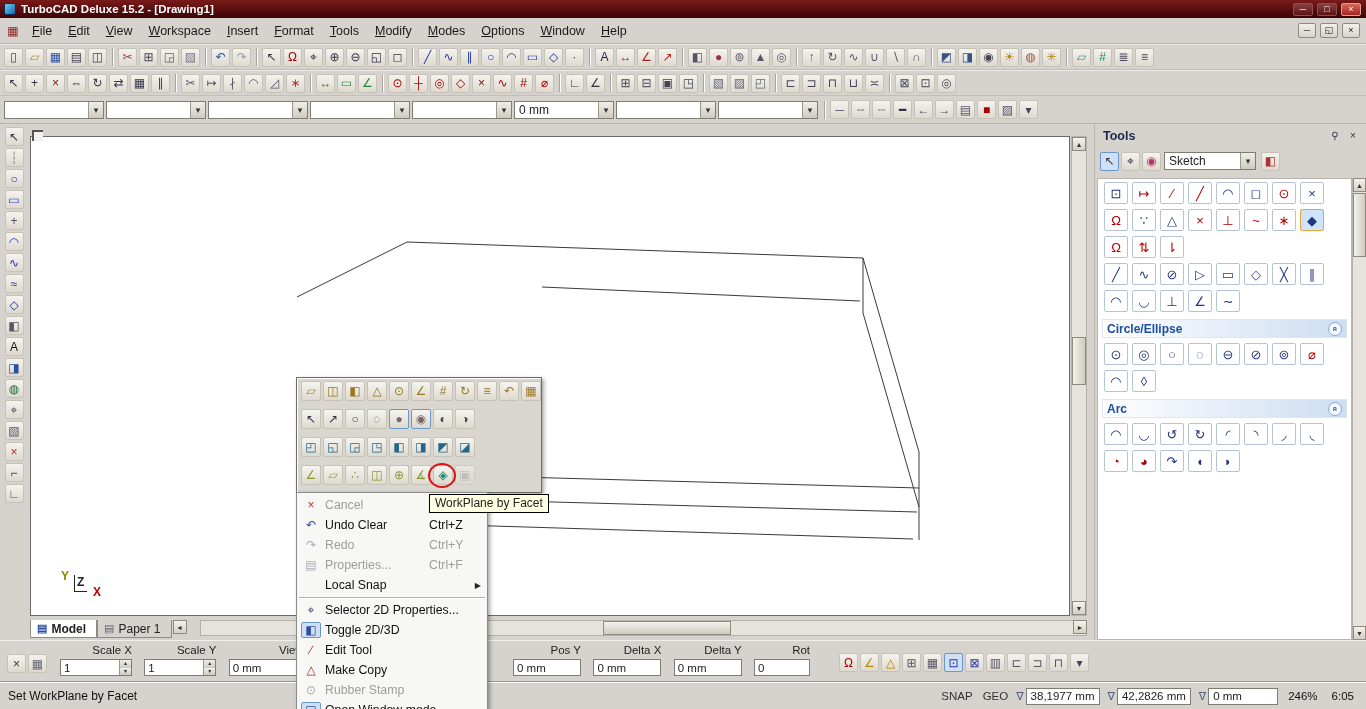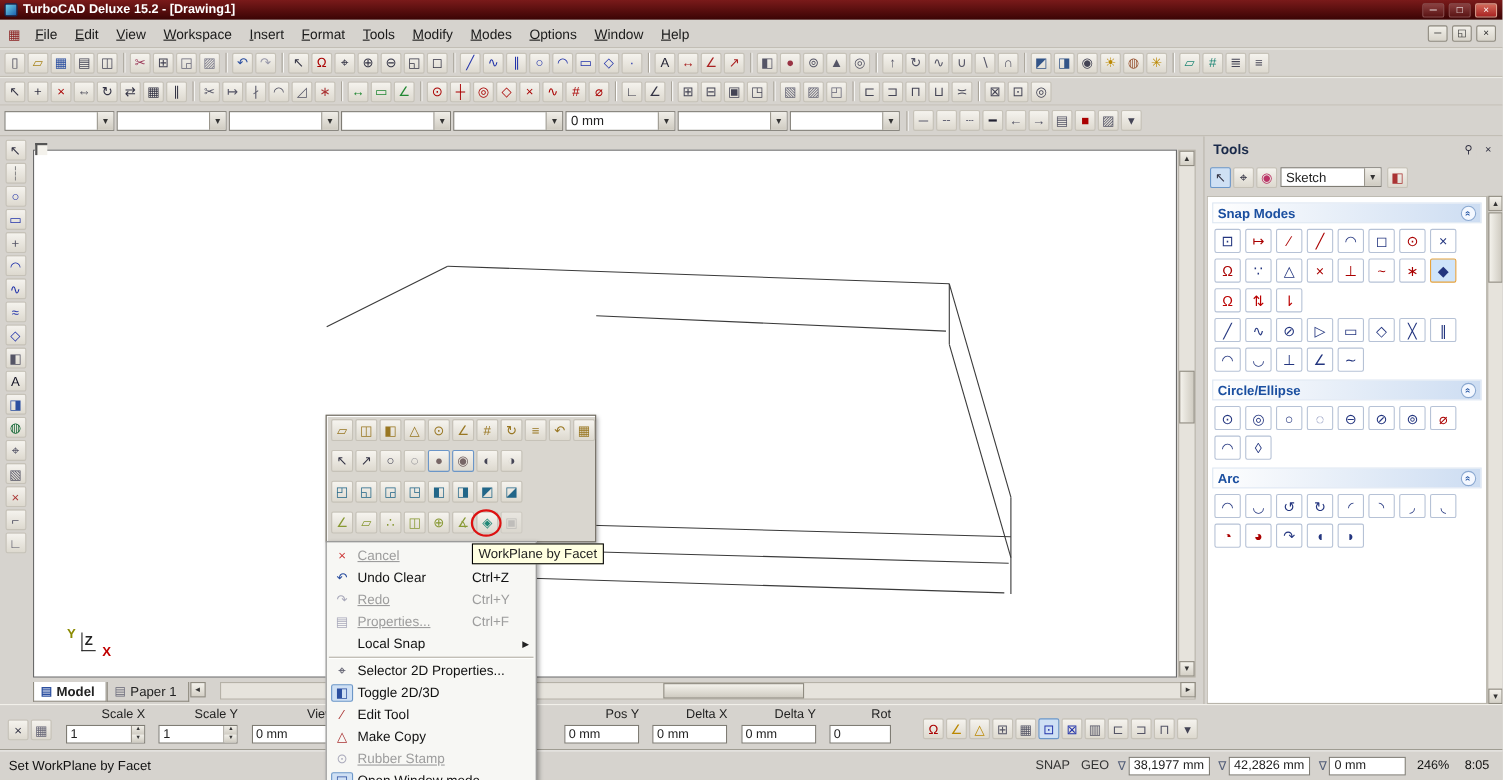--- a/index.html
+++ b/index.html
@@ -125,21 +125,21 @@
     border-radius:50%;z-index:5;pointer-events:none;}
 
   
   #tooltip{position:absolute;left:429px;top:370px;z-index:60;background:#ffffe1;
     border:1px solid #000;padding:1px 5px 2px 5px;font-size:12px;white-space:nowrap;}
 
   
   #context-menu{position:absolute;left:296px;top:368px;width:192px;z-index:50;background:#f7f7f4;
     border:1px solid #8a8a8a;box-shadow:2px 2px 4px rgba(0,0,0,.35);padding:2px 0;}
   .cm-item{position:relative;height:20px;display:flex;align-items:center;padding:0 24px 0 4px;font-size:12.3px;color:#111;}
-  .cm-item.dis .cm-label{color:#9d9d9d;text-decoration:underline;}
+  .cm-item.dis .cm-label{color:#9d9d9d;}
   .cm-ico{width:20px;height:16px;display:inline-flex;align-items:center;justify-content:center;
     font-size:12px;margin-right:4px;flex:0 0 auto;}
   .cm-ico.boxed{border:1px solid #6b96c8;background:#cfe0f4;border-radius:2px;}
   .cm-label{white-space:nowrap;}
   .cm-short{position:absolute;left:132px;color:inherit;}
   .cm-item.dis .cm-short{color:#9d9d9d;}
   .cm-sub{position:absolute;right:6px;font-size:8px;color:#222;}
   .cm-sep{height:1px;background:#b5b1a7;margin:2px 2px;box-shadow:0 1px 0 #fff;}
 
   
@@ -419,24 +419,20 @@
     </div>
     <div class="rp-toolbar">
       <span><span class="tbtn sel" style="color: rgb(51, 51, 68);">↖</span><span class="tbtn" style="color: rgb(51, 51, 68);">⌖</span><span class="tbtn" style="color: rgb(187, 51, 102);">◉</span></span>
       <span class="combo rp-combo">
         <span class="cval">Sketch</span>
         <span class="carr"></span>
       </span>
       <span><span class="tbtn" style="color: rgb(170, 51, 51);">◧</span></span>
     </div>
     <div class="rp-body">
-      <div class="rp-sechead">
-        <span>Snap Modes</span>
-        <span class="chev">«</span>
-      </div>
       <div class="rp-grid"><span class="tbtn" style="color: rgb(35, 53, 127);">⊡</span><span class="tbtn" style="color: rgb(170, 0, 0);">↦</span><span class="tbtn" style="color: rgb(170, 0, 0);">∕</span><span class="tbtn" style="color: rgb(170, 0, 0);">╱</span><span class="tbtn" style="color: rgb(35, 53, 127);">◠</span><span class="tbtn" style="color: rgb(35, 53, 127);">◻</span><span class="tbtn" style="color: rgb(170, 0, 0);">⊙</span><span class="tbtn" style="color: rgb(35, 53, 127);">×</span></div>
       <div class="rp-grid"><span class="tbtn" style="color: rgb(170, 0, 0);">Ω</span><span class="tbtn" style="color: rgb(35, 53, 127);">∵</span><span class="tbtn" style="color: rgb(35, 53, 127);">△</span><span class="tbtn" style="color: rgb(170, 0, 0);">×</span><span class="tbtn" style="color: rgb(170, 0, 0);">⊥</span><span class="tbtn" style="color: rgb(170, 0, 0);">~</span><span class="tbtn" style="color: rgb(170, 0, 0);">∗</span><span class="tbtn sel" style="color: rgb(35, 53, 127);">◆</span></div>
       <div class="rp-grid"><span class="tbtn" style="color: rgb(187, 0, 0);">Ω</span><span class="tbtn" style="color: rgb(187, 0, 0);">⇅</span><span class="tbtn" style="color: rgb(187, 0, 0);">⇂</span></div>
 
       <div class="rp-grid"><span class="tbtn" style="color: rgb(35, 53, 127);">╱</span><span class="tbtn" style="color: rgb(35, 53, 127);">∿</span><span class="tbtn" style="color: rgb(35, 53, 127);">⊘</span><span class="tbtn" style="color: rgb(35, 53, 127);">▷</span><span class="tbtn" style="color: rgb(35, 53, 127);">▭</span><span class="tbtn" style="color: rgb(35, 53, 127);">◇</span><span class="tbtn" style="color: rgb(35, 53, 127);">╳</span><span class="tbtn" style="color: rgb(35, 53, 127);">∥</span></div>
       <div class="rp-grid"><span class="tbtn" style="color: rgb(35, 53, 127);">◠</span><span class="tbtn" style="color: rgb(35, 53, 127);">◡</span><span class="tbtn" style="color: rgb(35, 53, 127);">⊥</span><span class="tbtn" style="color: rgb(35, 53, 127);">∠</span><span class="tbtn" style="color: rgb(35, 53, 127);">∼</span></div>
 
       <div class="rp-sechead">
         <span>Circle/Ellipse</span>
         <span class="chev">«</span>
@@ -596,15 +592,15 @@
         <span class="coord">
           <span class="coord-ico">∇</span>
           <span class="coord-box">42,2826 mm</span>
         </span>
         <span class="coord">
           <span class="coord-ico">∇</span>
           <span class="coord-box">0 mm</span>
         </span>
       </span>
     <span class="zoom-lbl">246%</span>
-    <span class="time-lbl">8:05</span>
+    <span class="time-lbl">6:05</span>
   </span>
 </div>
 
 </body></html>

